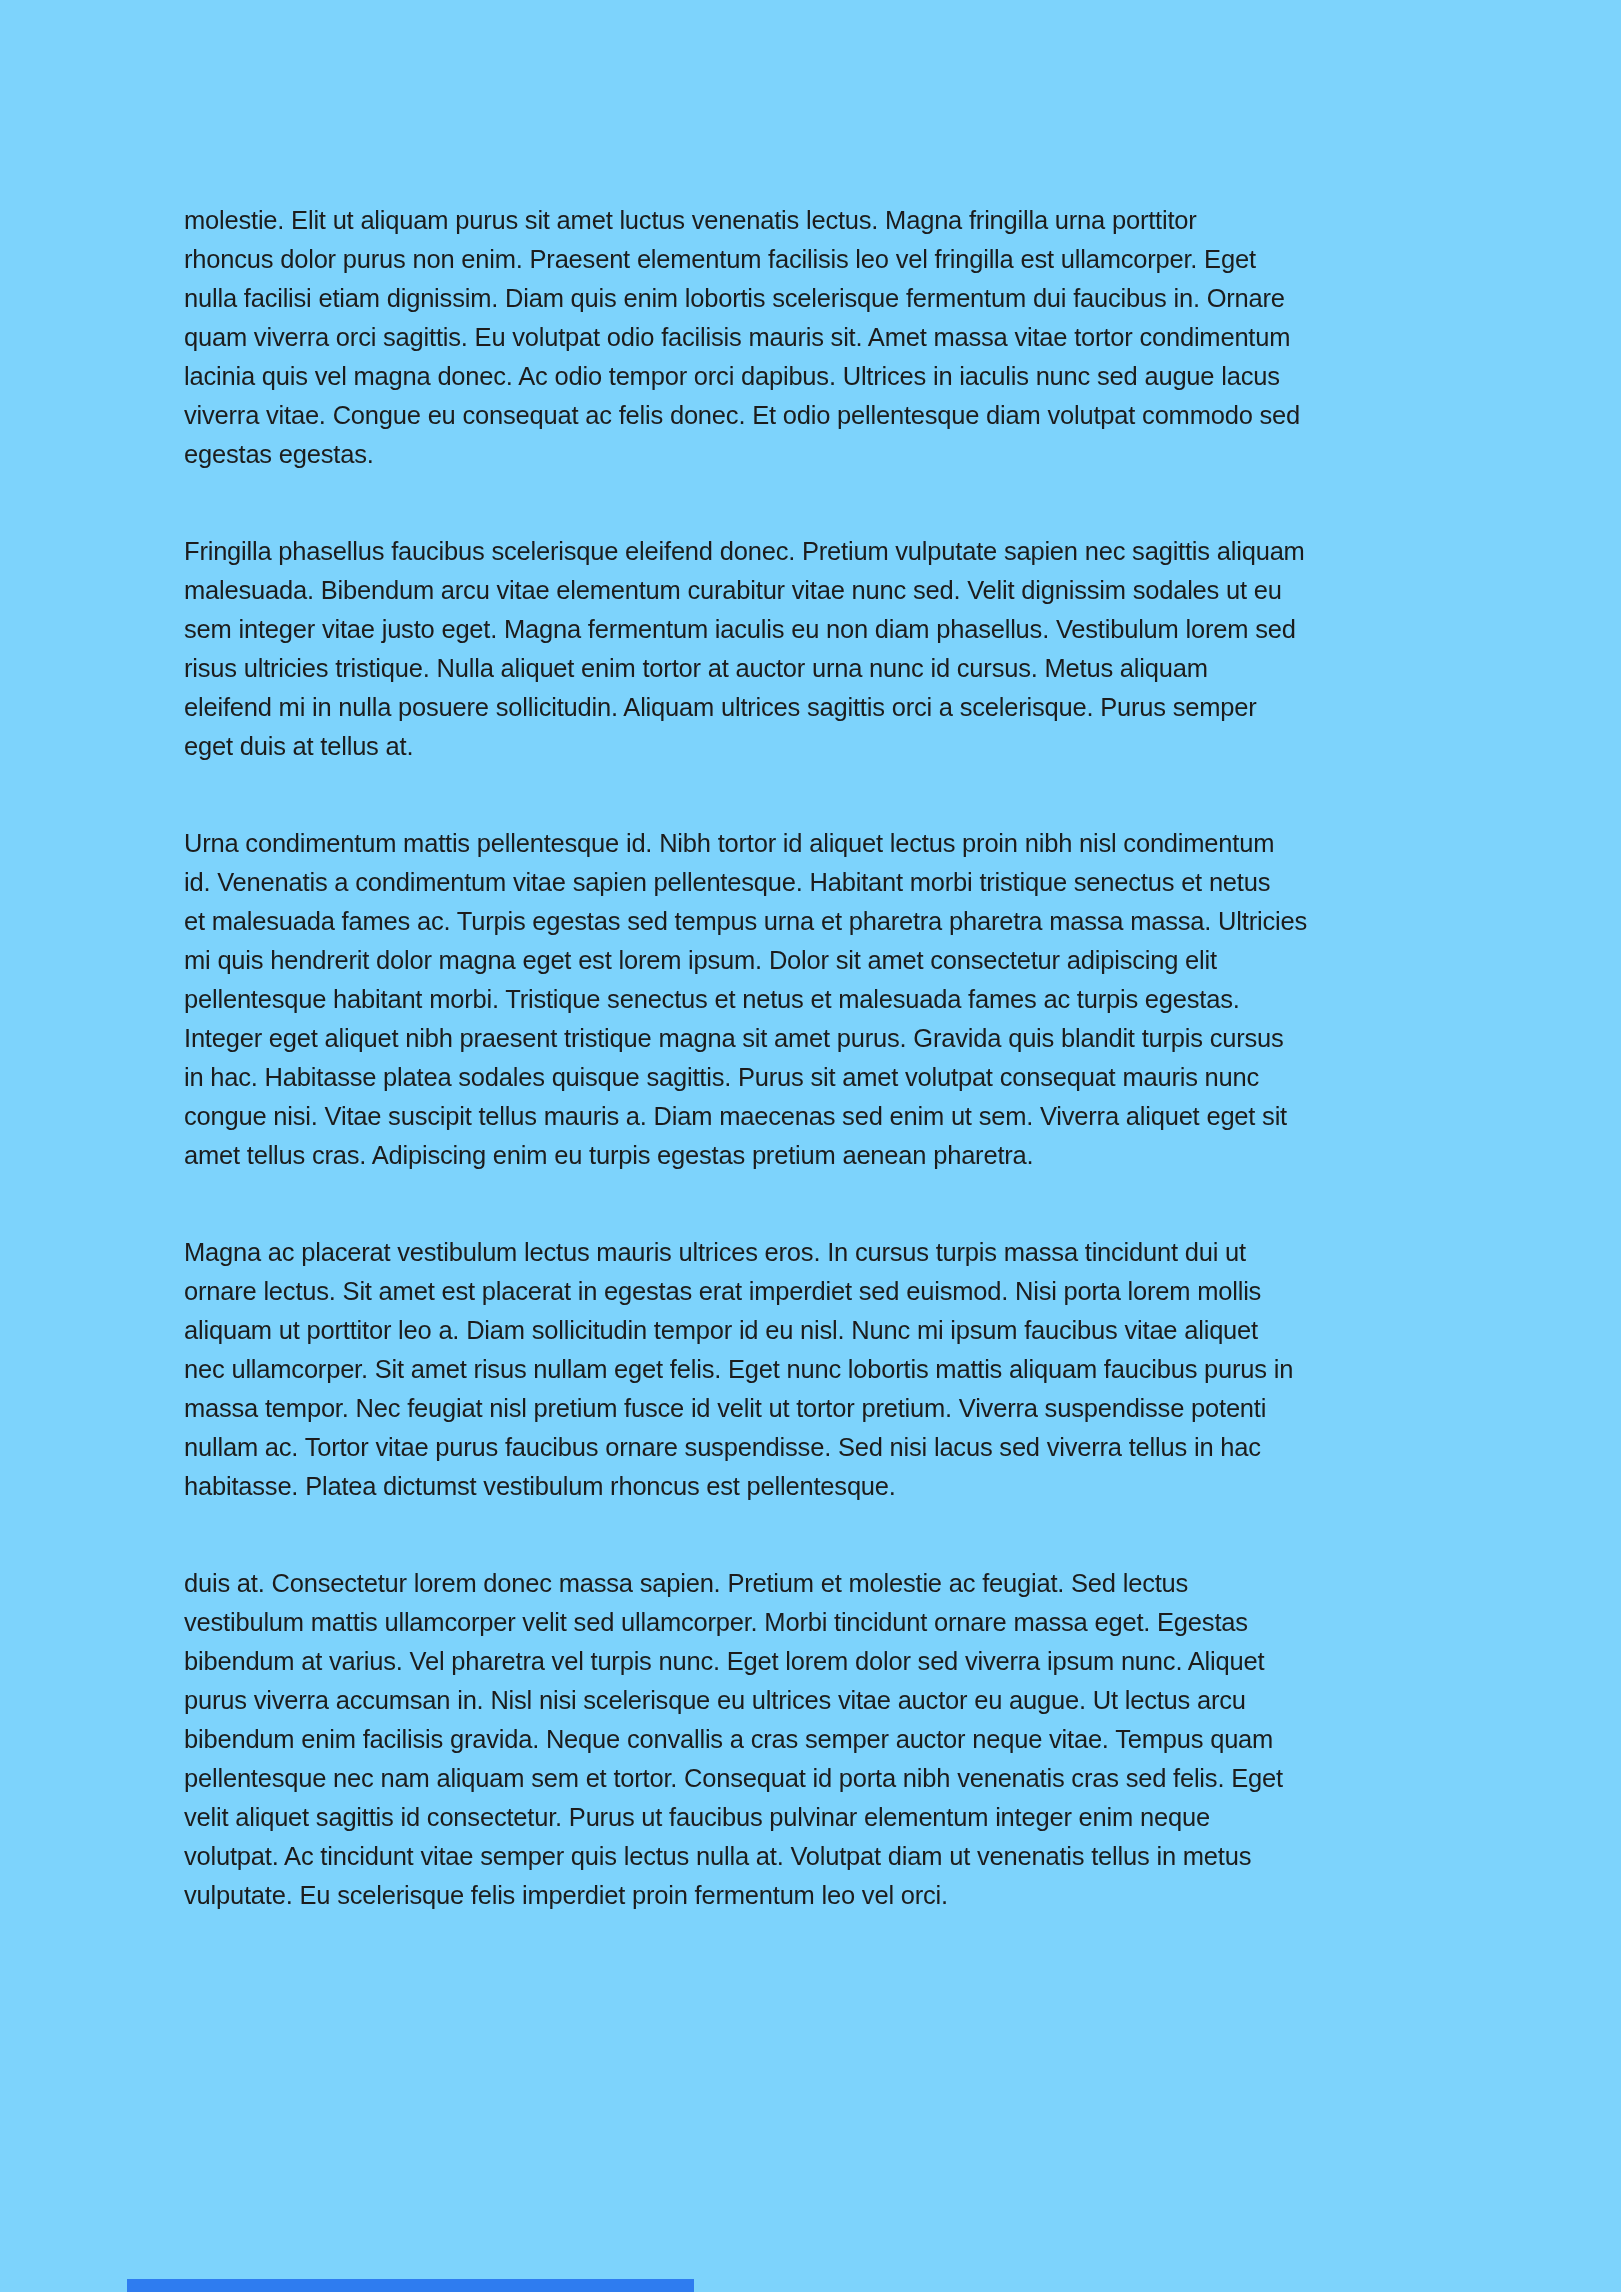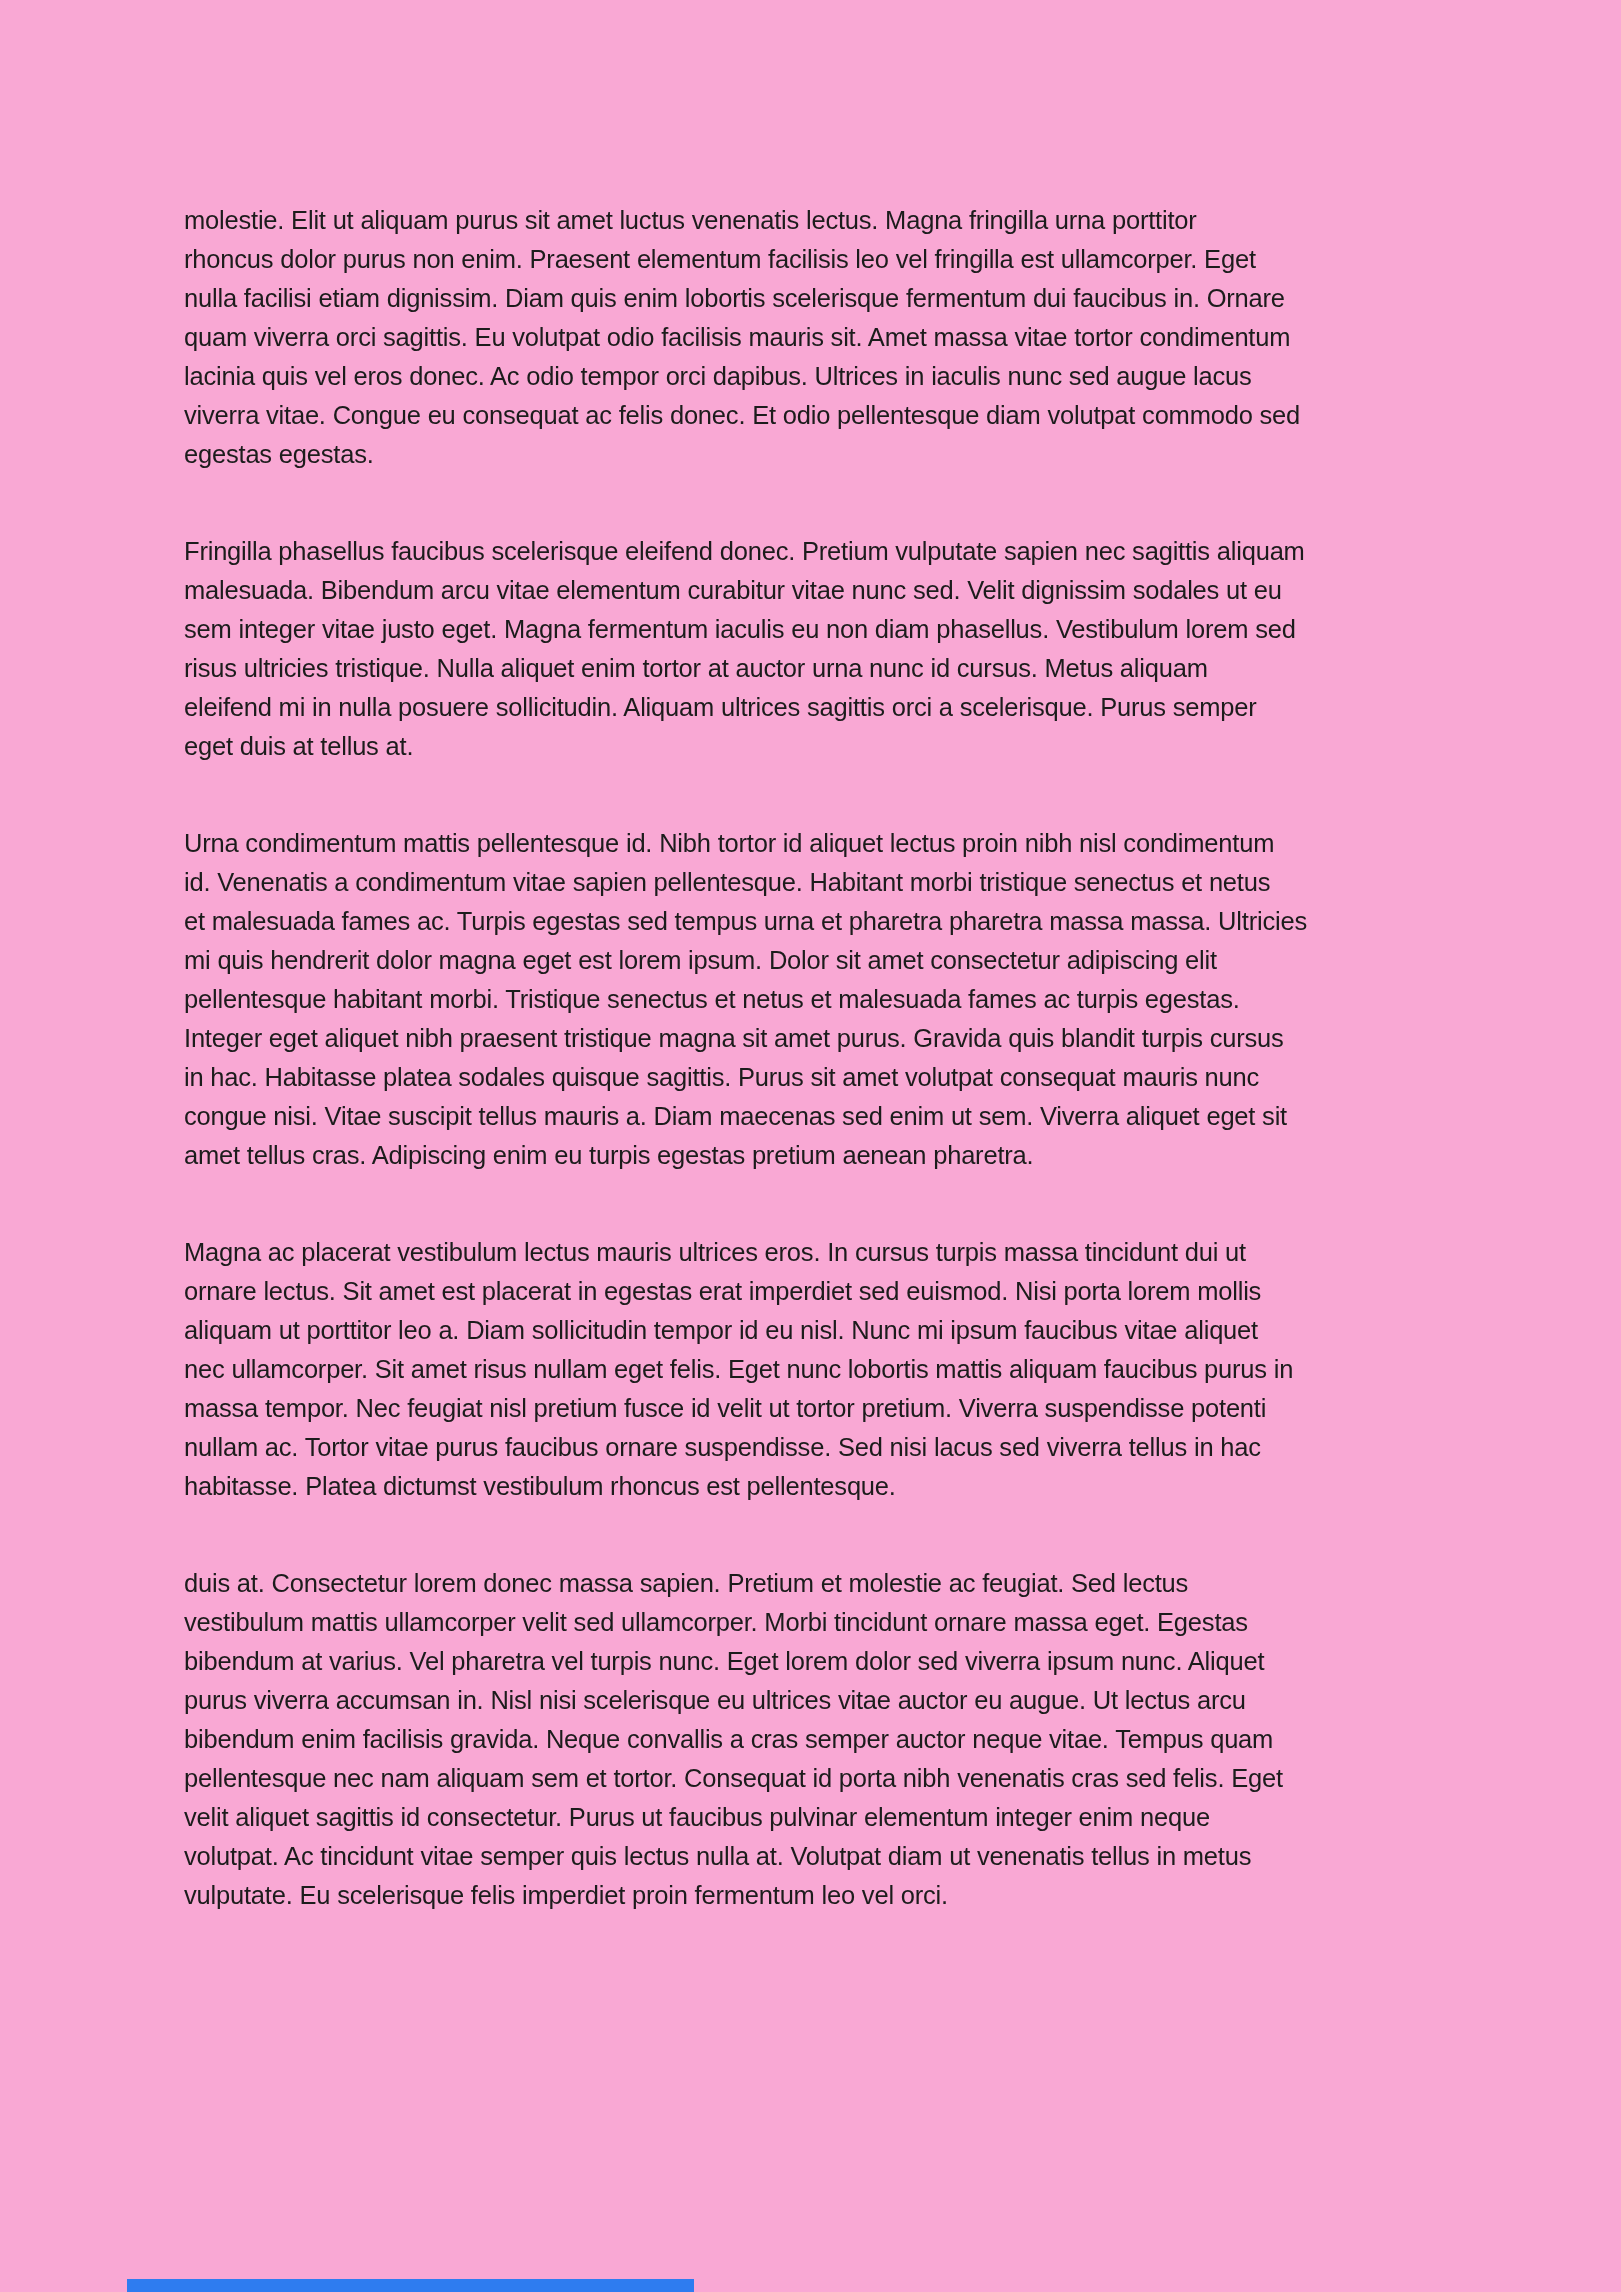--- a/index.html
+++ b/index.html
@@ -4,21 +4,21 @@
 <style>
   html, body {
     margin: 0;
     padding: 0;
     background: #ffffff;
   }
   .page {
     position: relative;
     width: 1621px;
     height: 2293px;
-    background: #f9a8d4;
+    background: #7dd3fc;
     overflow: hidden;
     font-family: "Liberation Sans", sans-serif;
   }
   .text-block {
     position: absolute;
     left: 184px;
     top: 201px;
     width: 1279px;
     color: #1c1c1c;
     font-size: 25.5px;
@@ -42,21 +42,21 @@
 </head>
 <body>
 
 <div class="page">
   <div class="text-block">
     <section class="para">
         <div class="line">molestie. Elit ut aliquam purus sit amet luctus venenatis lectus. Magna fringilla urna porttitor</div>
         <div class="line">rhoncus dolor purus non enim. Praesent elementum facilisis leo vel fringilla est ullamcorper. Eget</div>
         <div class="line">nulla facilisi etiam dignissim. Diam quis enim lobortis scelerisque fermentum dui faucibus in. Ornare</div>
         <div class="line">quam viverra orci sagittis. Eu volutpat odio facilisis mauris sit. Amet massa vitae tortor condimentum</div>
-        <div class="line">lacinia quis vel eros donec. Ac odio tempor orci dapibus. Ultrices in iaculis nunc sed augue lacus</div>
+        <div class="line">lacinia quis vel magna donec. Ac odio tempor orci dapibus. Ultrices in iaculis nunc sed augue lacus</div>
         <div class="line">viverra vitae. Congue eu consequat ac felis donec. Et odio pellentesque diam volutpat commodo sed</div>
         <div class="line">egestas egestas.</div>
       </section>
     <section class="para">
         <div class="line">Fringilla phasellus faucibus scelerisque eleifend donec. Pretium vulputate sapien nec sagittis aliquam</div>
         <div class="line">malesuada. Bibendum arcu vitae elementum curabitur vitae nunc sed. Velit dignissim sodales ut eu</div>
         <div class="line">sem integer vitae justo eget. Magna fermentum iaculis eu non diam phasellus. Vestibulum lorem sed</div>
         <div class="line">risus ultricies tristique. Nulla aliquet enim tortor at auctor urna nunc id cursus. Metus aliquam</div>
         <div class="line">eleifend mi in nulla posuere sollicitudin. Aliquam ultrices sagittis orci a scelerisque. Purus semper</div>
         <div class="line">eget duis at tellus at.</div>

